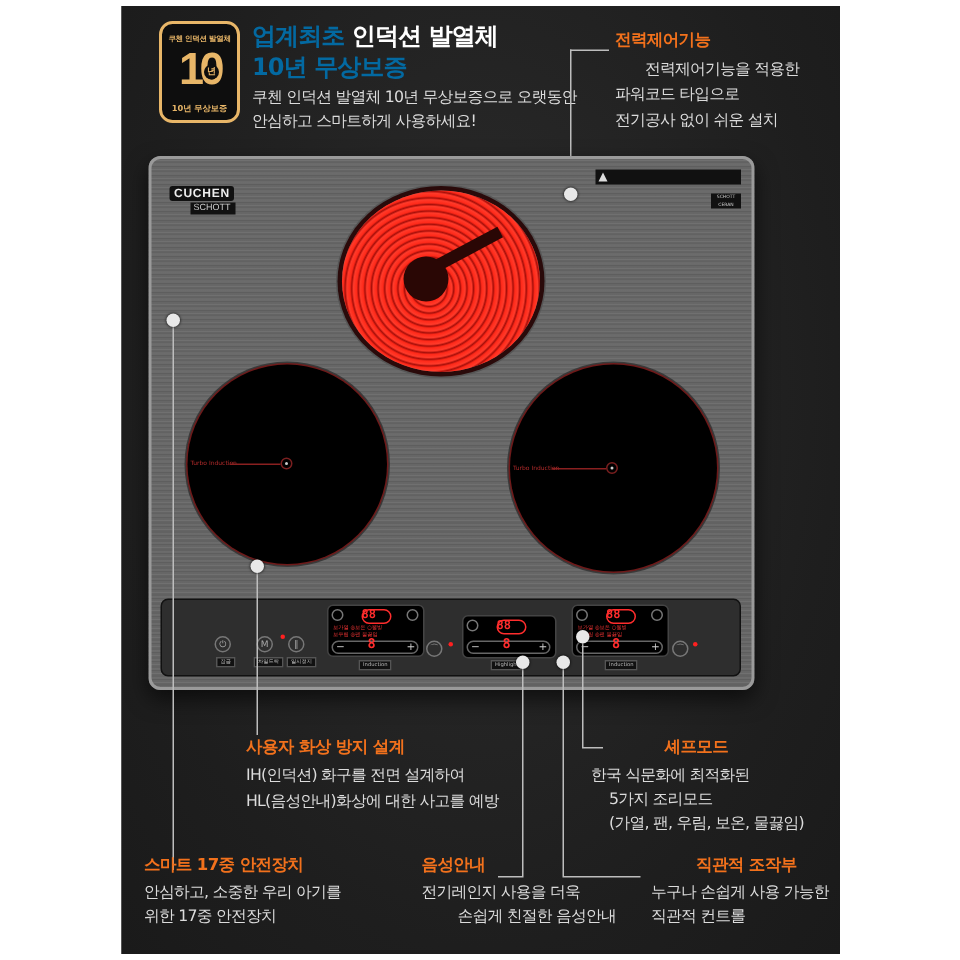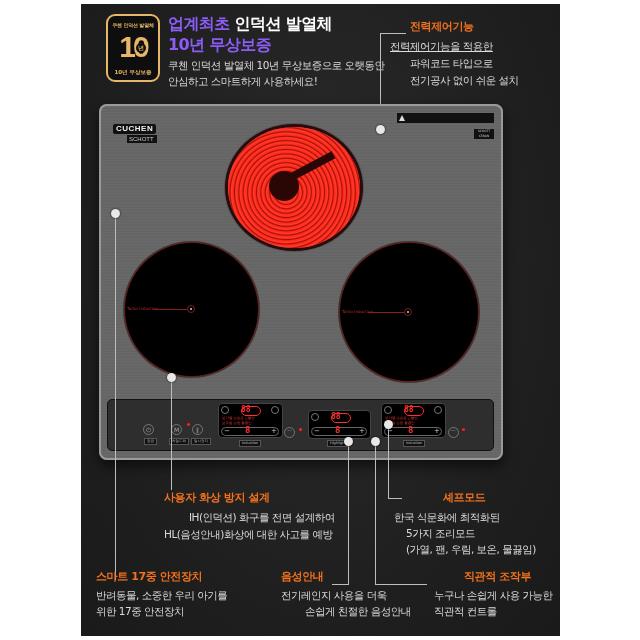--- a/index.html
+++ b/index.html
@@ -4,21 +4,21 @@
 <style>
   html,body{margin:0;padding:0;background:#ffffff;}
   body{width:640px;height:640px;position:relative;overflow:hidden;font-family:"DejaVu Sans","Liberation Sans",sans-serif;}
   .panel{position:absolute;left:81px;top:4px;width:479px;height:632px;background:#232323;
     background-image:radial-gradient(ellipse at 50% 40%, #2c2c2c 0%, #1e1e1e 70%, #1a1a1a 100%);}
   .badge{position:absolute;left:106px;top:14px;width:54px;height:68px;border:2px solid #e8b668;border-radius:9px;background:#0e0e0e;box-sizing:border-box;}
   .badge .top{position:absolute;left:0;right:0;top:6px;text-align:center;color:#e8b668;font-size:5px;font-weight:bold;letter-spacing:-0.2px;}
   .badge .ten{position:absolute;left:0;right:0;top:14px;text-align:center;color:#e8b668;font-size:30px;font-weight:bold;letter-spacing:-3px;line-height:34px;font-family:"Liberation Sans",sans-serif;}
   .badge .yr{position:absolute;left:28px;top:27px;width:10px;height:10px;border-radius:50%;background:#0e0e0e;color:#e8b668;font-size:6px;line-height:10px;text-align:center;font-weight:bold;}
   .badge .bot{position:absolute;left:0;right:0;bottom:4px;text-align:center;color:#e8b668;font-size:5.5px;font-weight:bold;}
-  .hl-orange{color:#8b5cf6;}
+  .hl-orange{color:#0369a1;}
   .t-white{color:#ffffff;}
   .title1{position:absolute;left:168px;top:14px;font-size:16px;font-weight:bold;letter-spacing:-0.6px;line-height:20px;}
   .title2{position:absolute;left:168px;top:35px;font-size:16px;font-weight:bold;letter-spacing:-0.6px;line-height:20px;}
   .desc{position:absolute;font-size:10.5px;letter-spacing:-0.5px;line-height:16px;color:#dcdcdc;}
   .cap{position:absolute;font-size:11px;font-weight:bold;letter-spacing:-0.4px;color:#f2711c;line-height:14px;}
   .cooktop{position:absolute;left:99px;top:104px;width:404px;height:356px;border-radius:8px;
     background:repeating-linear-gradient(0deg,#6a6a6a 0px,#5e5e5e 1px,#707070 2px,#626262 3px);
     box-shadow:0 0 0 2px #9a9a9a inset, 0 6px 14px rgba(0,0,0,0.6);}
   .logo{position:absolute;left:113px;top:116px;}
   .logo .cu{background:#111;color:#eee;font-size:8px;font-weight:bold;padding:0 3px;border-radius:2px;letter-spacing:0.5px;font-family:"Liberation Sans",sans-serif;display:inline-block;line-height:10px;}
@@ -61,21 +61,21 @@
   <div class="yr">년</div>
   <div class="bot">10년 무상보증</div>
 </div>
 
 <div class="title1"><span class="hl-orange">업계최초</span><span class="t-white"> 인덕션 발열체</span></div>
 <div class="title2 hl-orange">10년 무상보증</div>
 <div class="desc" style="left:168px;top:57px;">쿠첸 인덕션 발열체 10년 무상보증으로 오랫동안</div>
 <div class="desc" style="left:168px;top:73px;">안심하고 스마트하게 사용하세요!</div>
 
 <div class="cap" style="left:410px;top:20px;">전력제어기능</div>
-<div class="desc" style="left:390px;top:38px;text-decoration:underline;">전력제어기능을 적용한</div>
+<div class="desc" style="left:430px;top:38px;">전력제어기능을 적용한</div>
 <div class="desc" style="left:410px;top:55px;">파워코드 타입으로</div>
 <div class="desc" style="left:410px;top:72px;">전기공사 없이 쉬운 설치</div>
 <div class="hline" style="left:380px;top:33px;width:26px;"></div>
 <div class="vline" style="left:380px;top:33px;height:96px;"></div>
 
 <div class="cooktop"></div>
 <div class="logo">
   <span class="cu">CUCHEN</span>
   <span class="sc">SCHOTT</span>
 </div>
@@ -168,30 +168,30 @@
 
 <div class="vline" style="left:375px;top:441px;height:143px;"></div>
 <div class="dot" style="left:371px;top:437px;"></div>
 <div class="hline" style="left:375px;top:584px;width:52px;"></div>
 
 <div class="vline" style="left:388px;top:424px;height:74px;"></div>
 <div class="dot" style="left:384px;top:420px;"></div>
 <div class="hline" style="left:388px;top:498px;width:14px;"></div>
 
 <div class="cap" style="left:164px;top:491px;">사용자 화상 방지 설계</div>
-<div class="desc" style="left:164px;top:509px;margin-left:25px;">IH(인덕션) 화구를 전면 설계하여</div>
+<div class="desc" style="left:164px;top:509px;">IH(인덕션) 화구를 전면 설계하여</div>
 <div class="desc" style="left:164px;top:526px;">HL(음성안내)화상에 대한 사고를 예방</div>
 
 <div class="cap" style="left:406px;top:491px;margin-left:37px;">셰프모드</div>
 <div class="desc" style="left:394px;top:509px;">한국 식문화에 최적화된</div>
 <div class="desc" style="left:406px;top:525px;">5가지 조리모드</div>
 <div class="desc" style="left:406px;top:541px;">(가열, 팬, 우림, 보온, 물끓임)</div>
 
 <div class="cap" style="left:96px;top:570px;">스마트 17중 안전장치</div>
-<div class="desc" style="left:96px;top:587px;">반려동물, 소중한 우리 아기를</div>
+<div class="desc" style="left:96px;top:587px;">안심하고, 소중한 우리 아기를</div>
 <div class="desc" style="left:96px;top:603px;">위한 17중 안전장치</div>
 
 <div class="cap" style="left:281px;top:570px;">음성안내</div>
 <div class="desc" style="left:281px;top:587px;">전기레인지 사용을 더욱</div>
 <div class="desc" style="left:281px;top:603px;margin-left:24px;">손쉽게 친절한 음성안내</div>
 
 <div class="cap" style="left:434px;top:570px;margin-left:30px;">직관적 조작부</div>
 <div class="desc" style="left:434px;top:587px;">누구나 손쉽게 사용 가능한</div>
 <div class="desc" style="left:434px;top:603px;">직관적 컨트롤</div>
 

